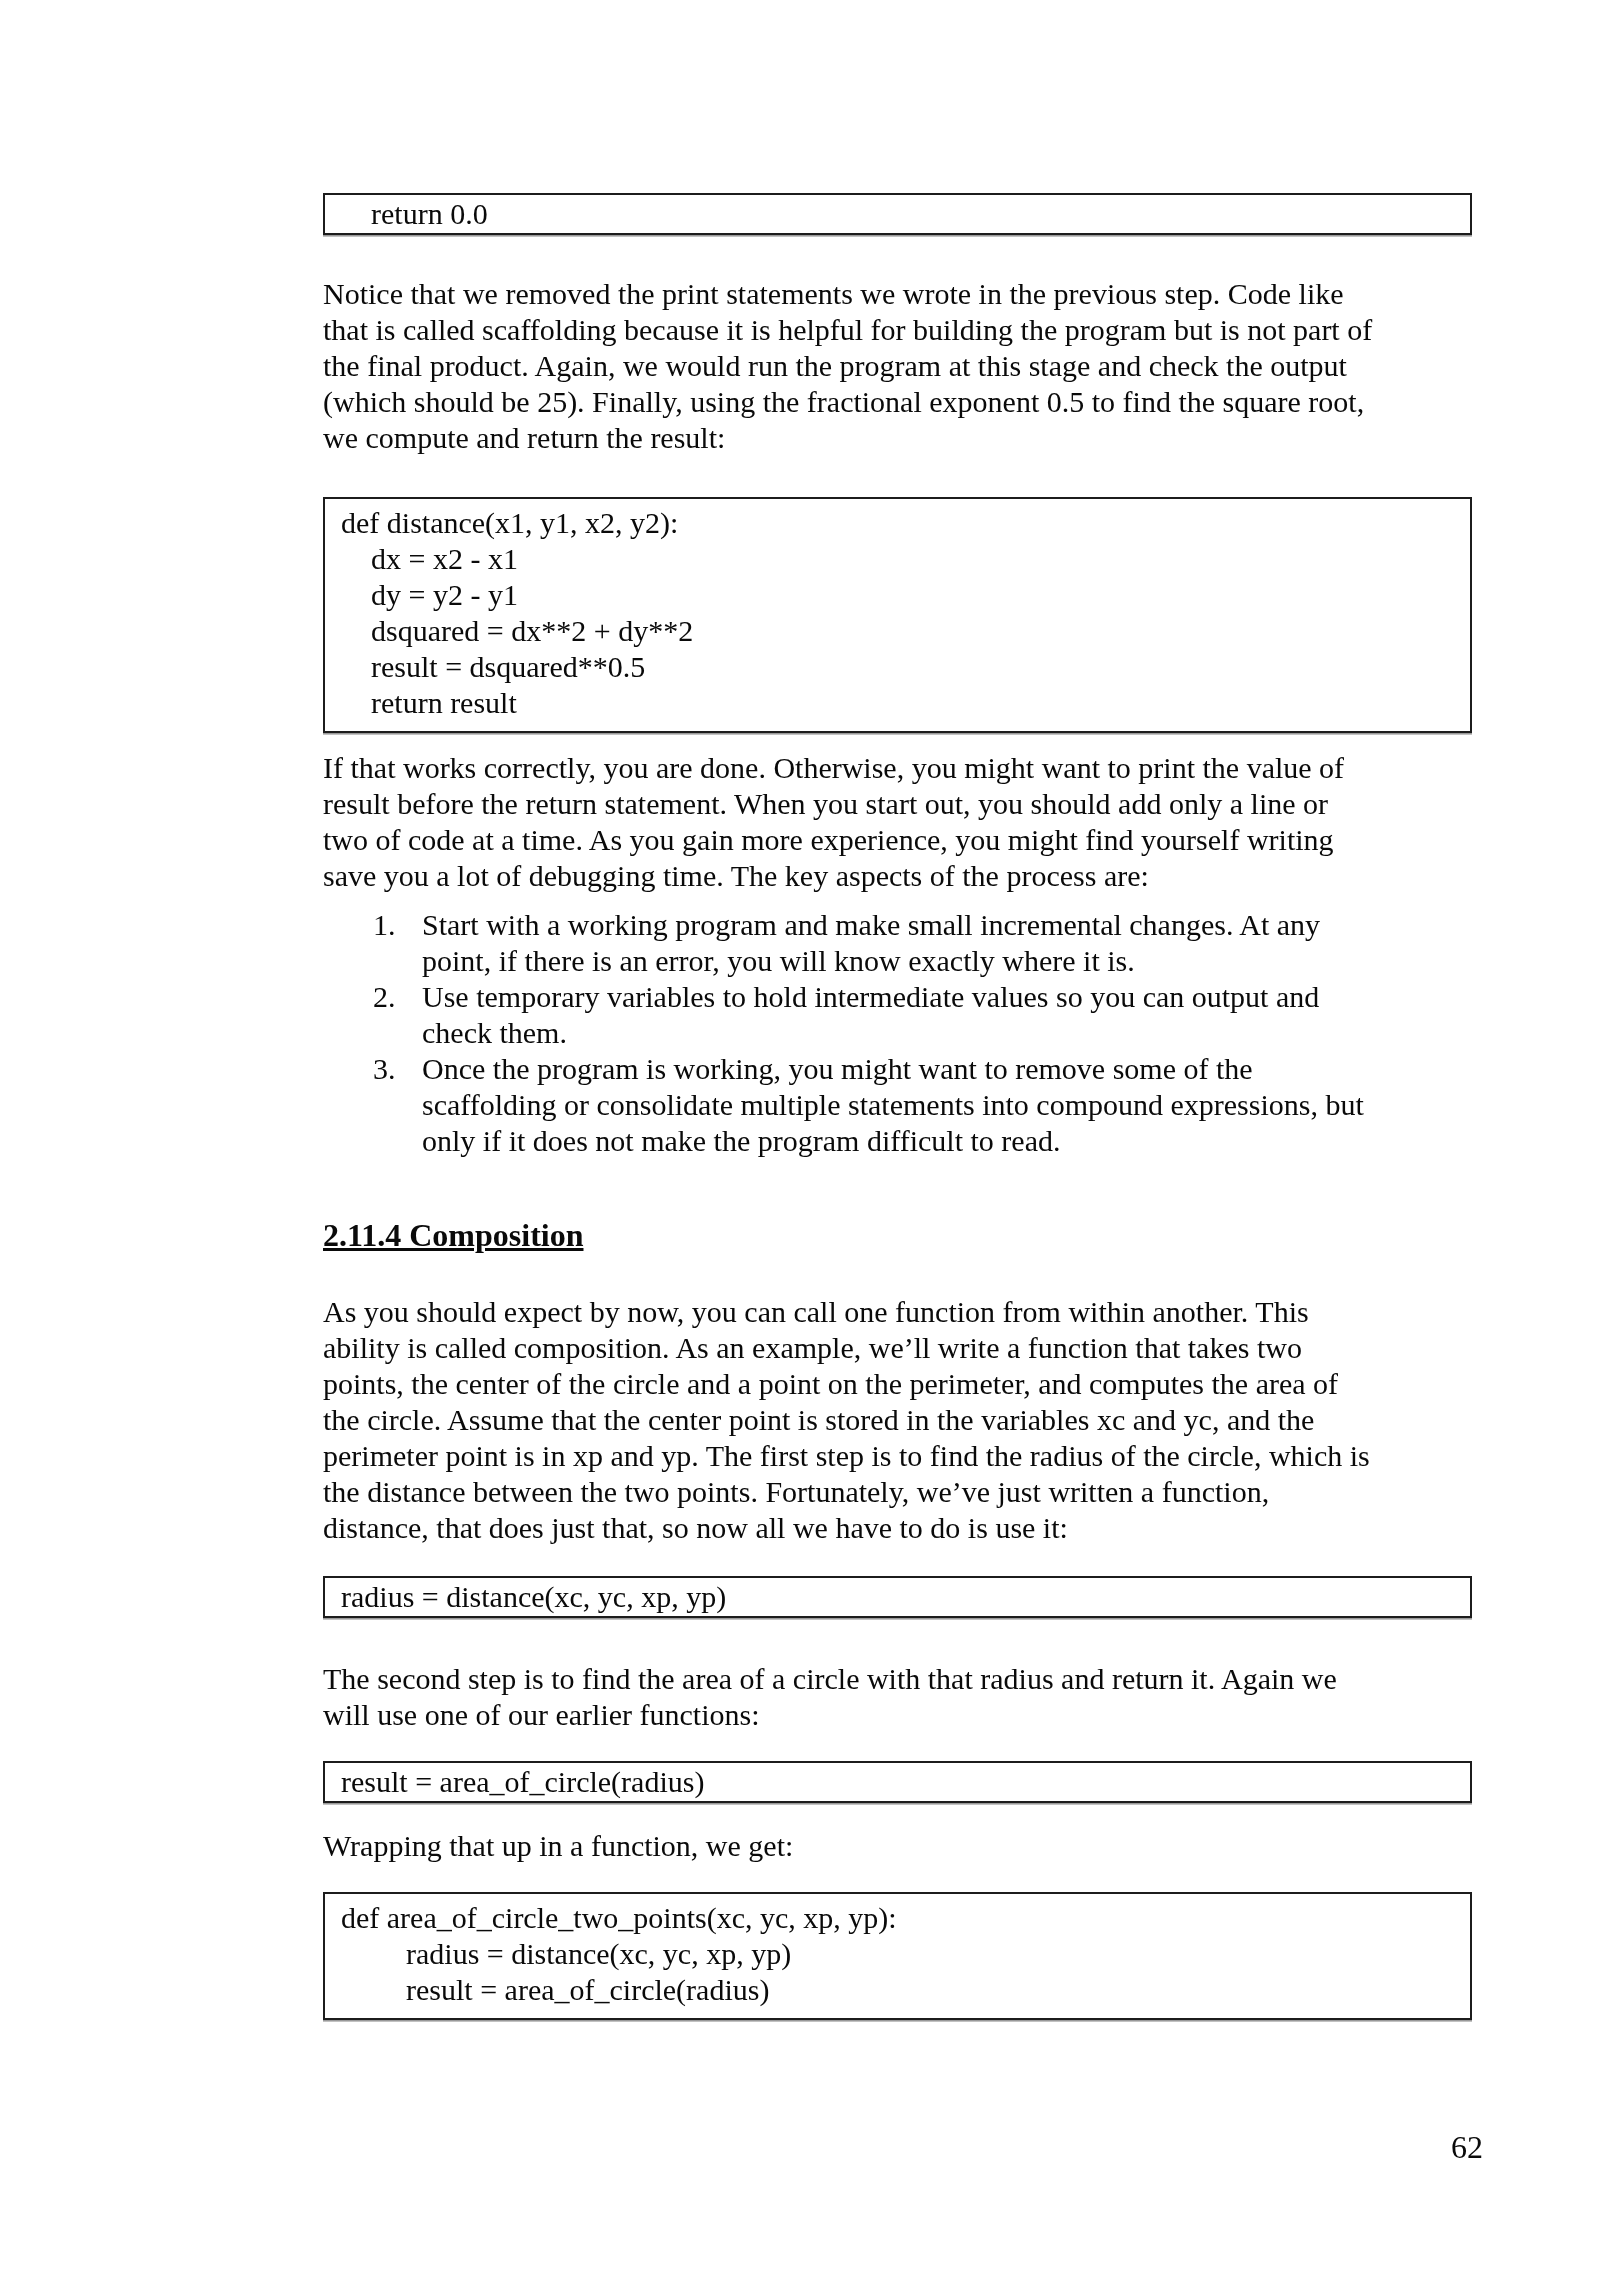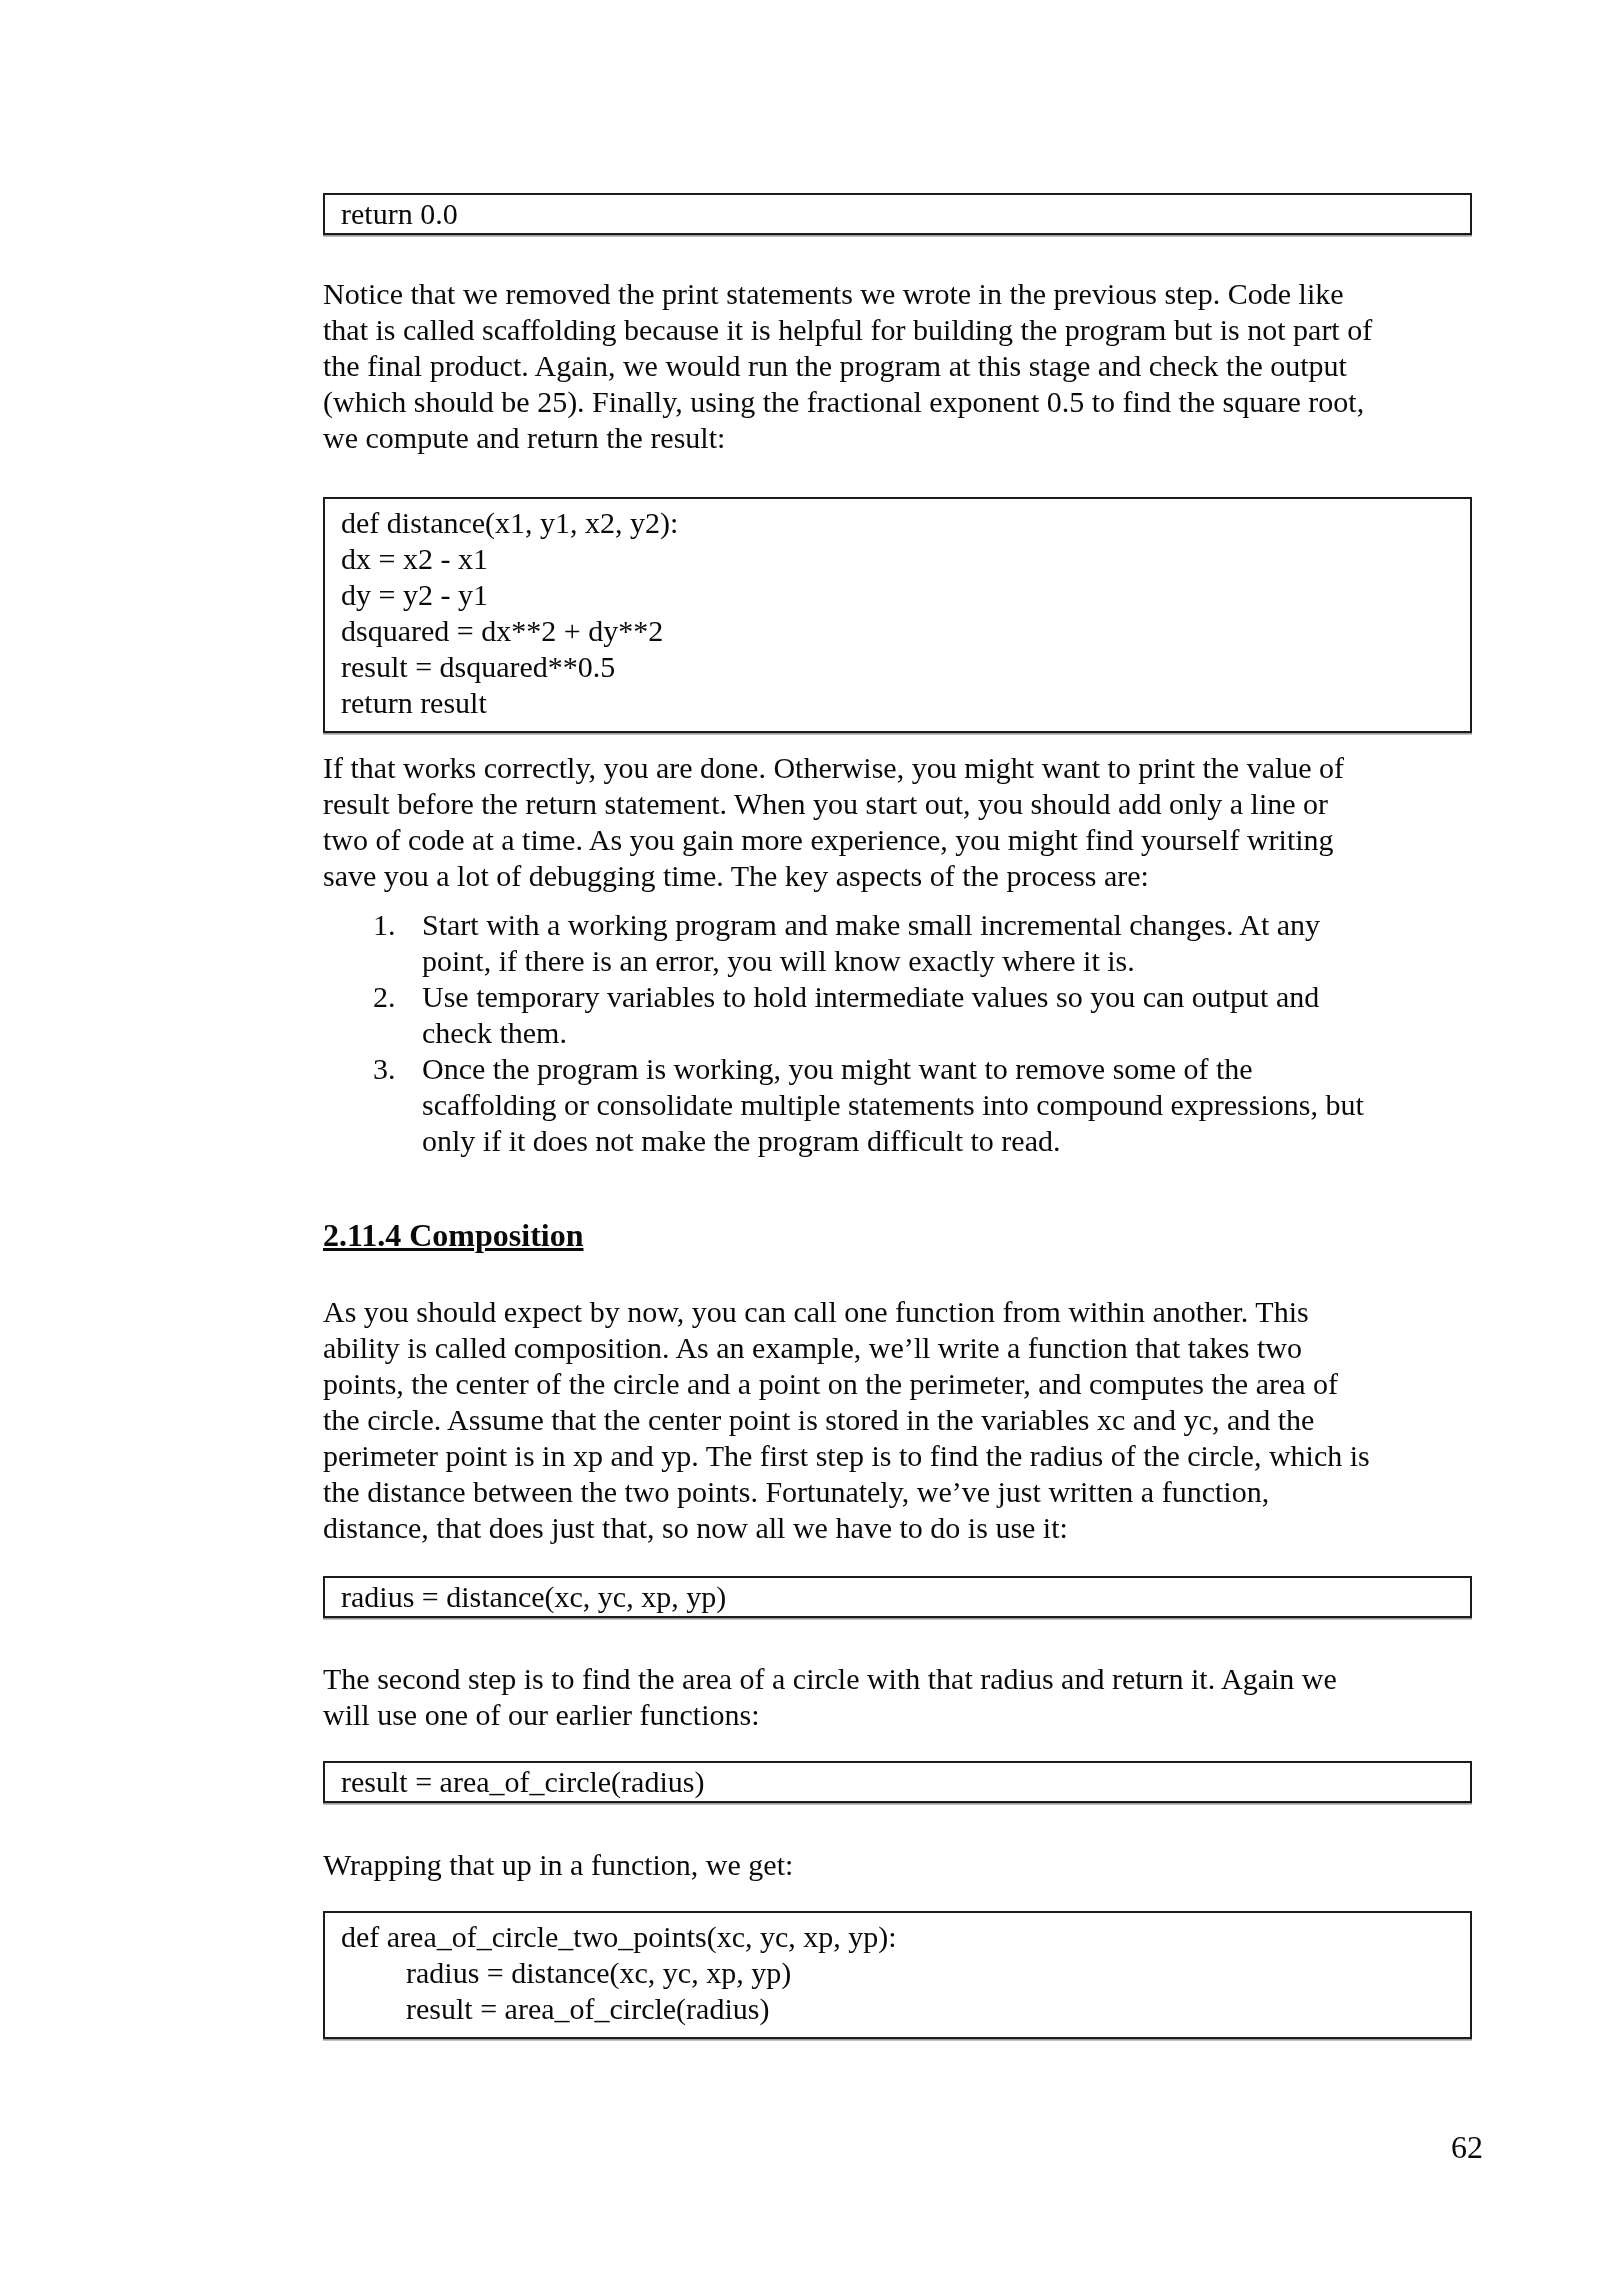--- a/index.html
+++ b/index.html
@@ -22,21 +22,21 @@
   }
   .t-line { height: 36px; white-space: nowrap; }
   .codebox {
     border: 2.4px solid #1c1c1c;
     box-shadow: 0 1.6px 0 rgba(0,0,0,0.40);
     padding: 0.8px 8px 0.8px 16px;
     background: #ffffff;
   }
   .codebox.multi { padding-top: 6.3px; padding-bottom: 10px; }
   .code-line { height: 36px; white-space: nowrap; }
-  .code-line.ind1 { }
+  .code-line.ind1 { margin-left: 30px; }
   .code-line.ind2 { margin-left: 65px; }
   .para { }
   .heading {
     font-weight: bold;
     font-size: 32px;
     line-height: 38px;
     white-space: nowrap;
   }
   .olist { }
   .li-row { display: flex; }
@@ -57,21 +57,21 @@
   
   .mt-para1   { margin-top: 41px; }
   .mt-box2    { margin-top: 41px; }
   .mt-para2   { margin-top: 17.4px; }
   .mt-list    { margin-top: 12.7px; }
   .mt-heading { margin-top: 57px; text-decoration: underline; }
   .mt-para3   { margin-top: 40px; }
   .mt-box3    { margin-top: 30px; }
   .mt-para4   { margin-top: 43px; }
   .mt-box4    { margin-top: 28.5px; }
-  .mt-para5   { margin-top: 44px; }
+  .mt-para5   { margin-top: 25px; }
   .mt-box5    { margin-top: 28.5px; }
 </style>
 </head>
 <body>
 
 <div class="page">
   <div class="content">
 
     <div class="codebox">
         <div class="code-line ind1">return 0.0</div>

